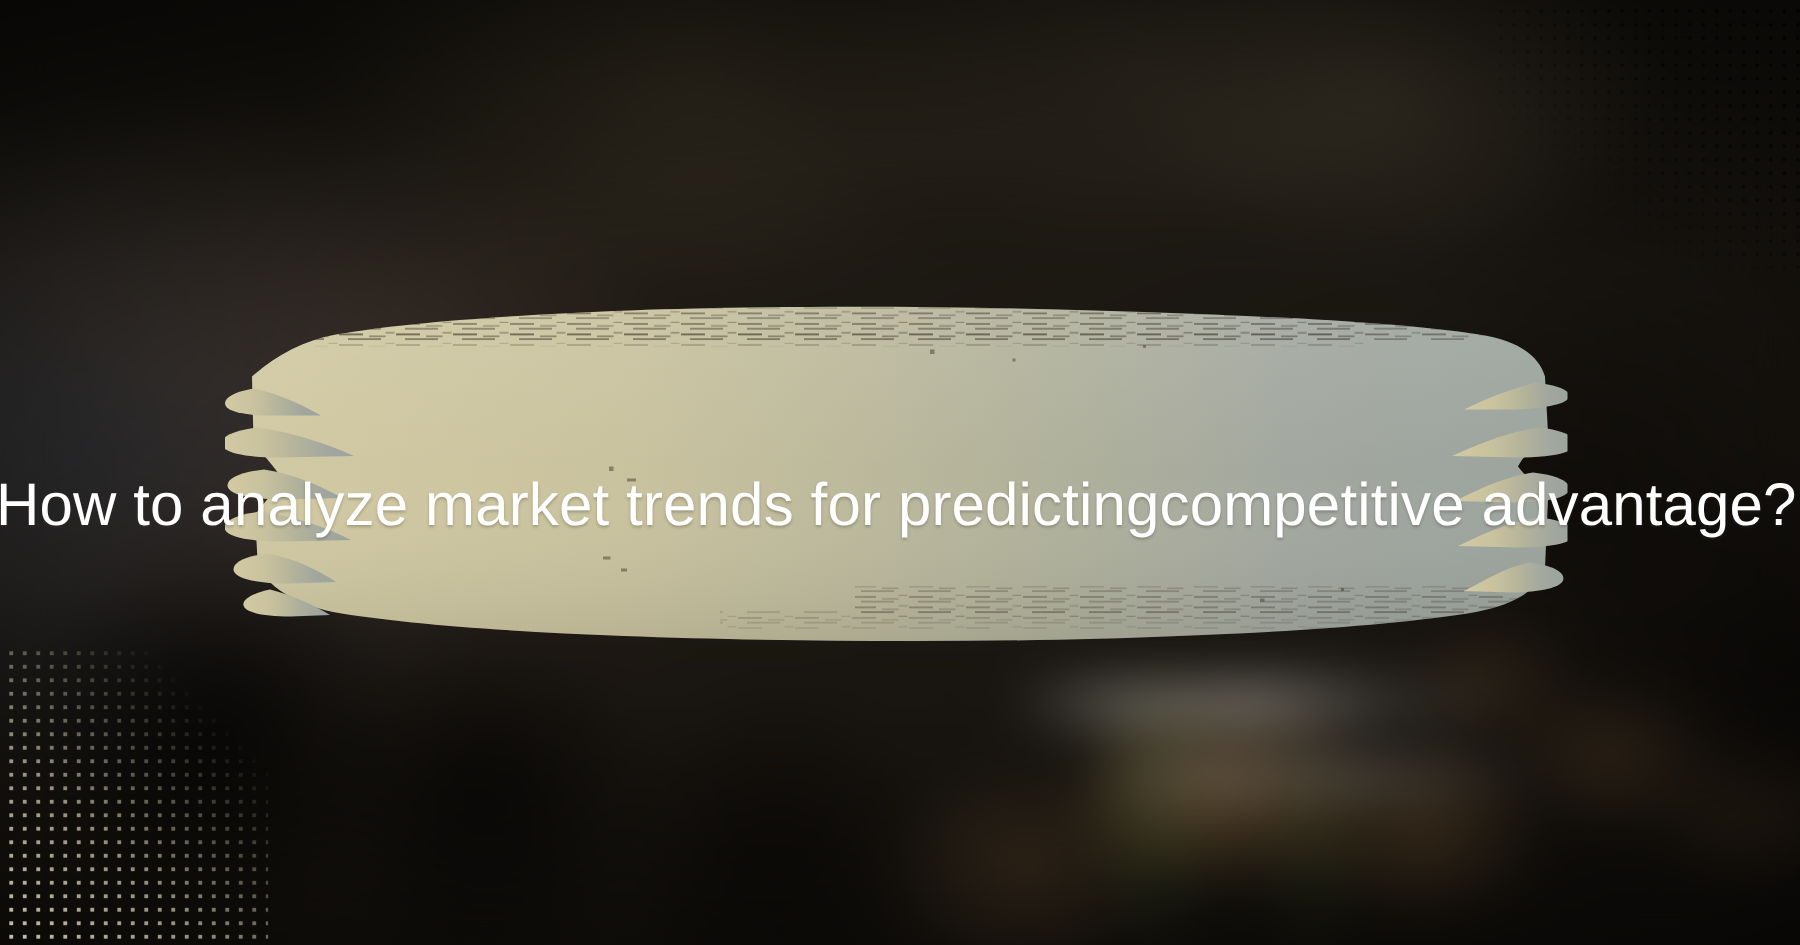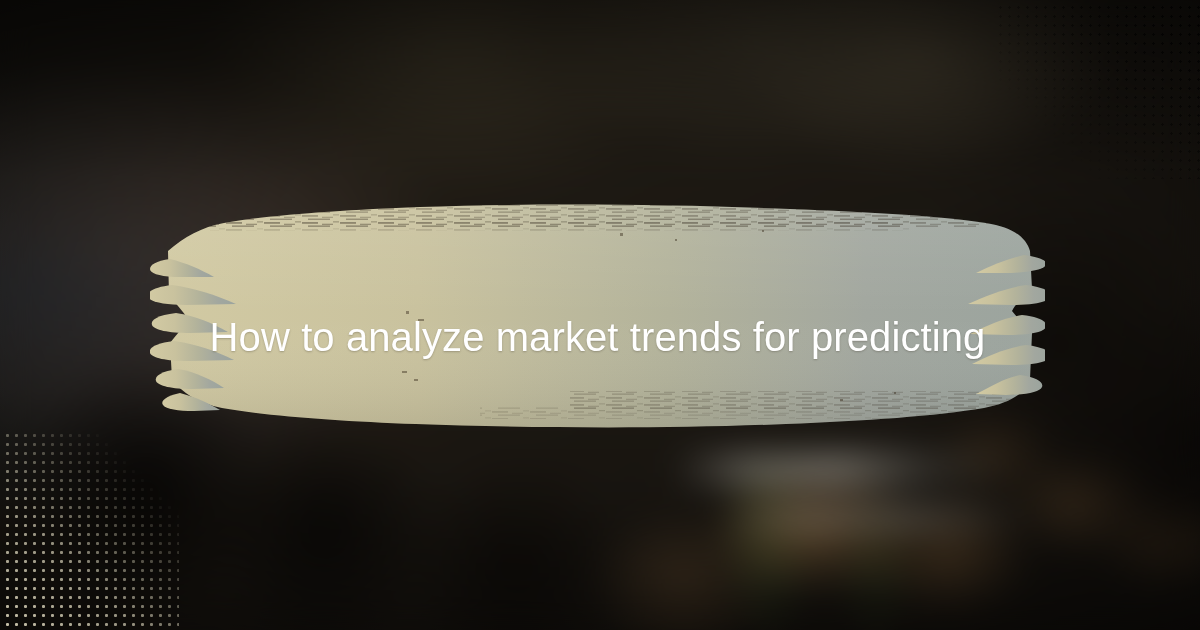--- a/index.html
+++ b/index.html
@@ -257,15 +257,16 @@
         <rect x="256" y="118" width="3" height="3"></rect>
         <rect x="268" y="126" width="6" height="2"></rect>
         <rect x="252" y="178" width="5" height="2"></rect>
         <rect x="264" y="186" width="4" height="2"></rect>
       </g>
     </svg>
   </div>
 
   <div id="headline">
     <div class="headline-line">How to analyze market trends for predicting</div>
+    <div class="headline-line">competitive advantage?</div>
   </div>
 
 </div>
 
 </body></html>

